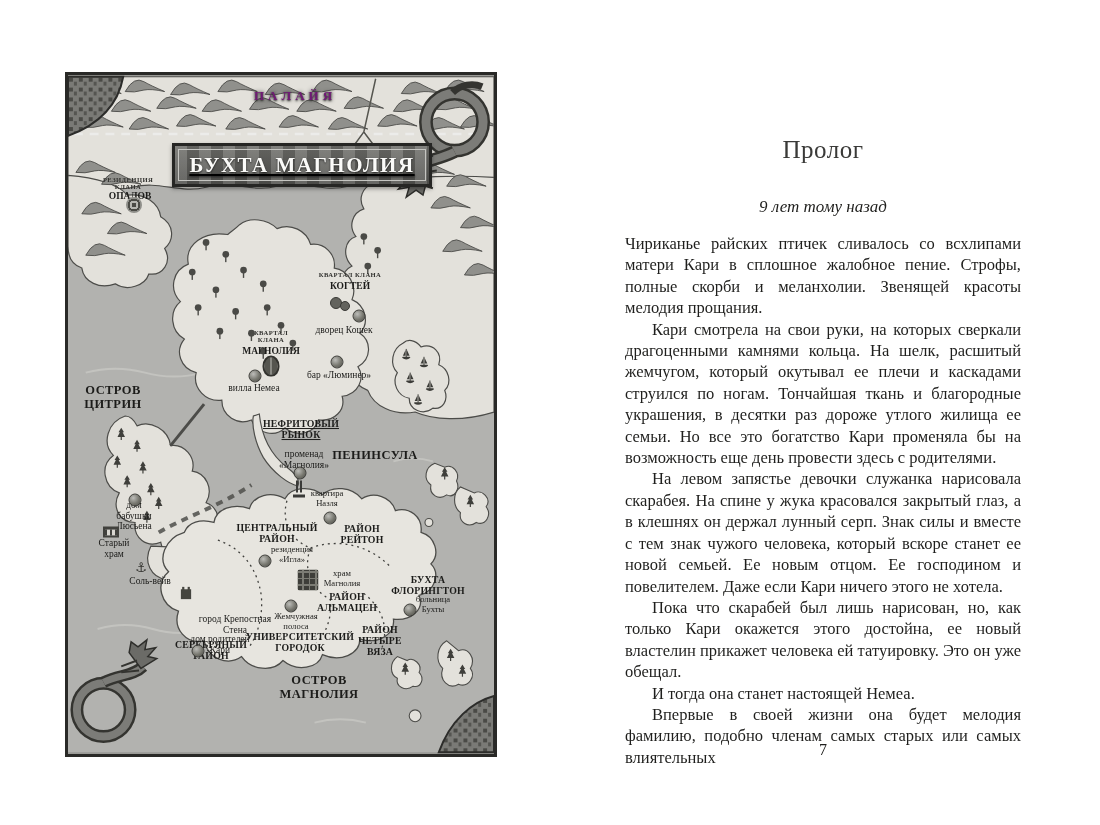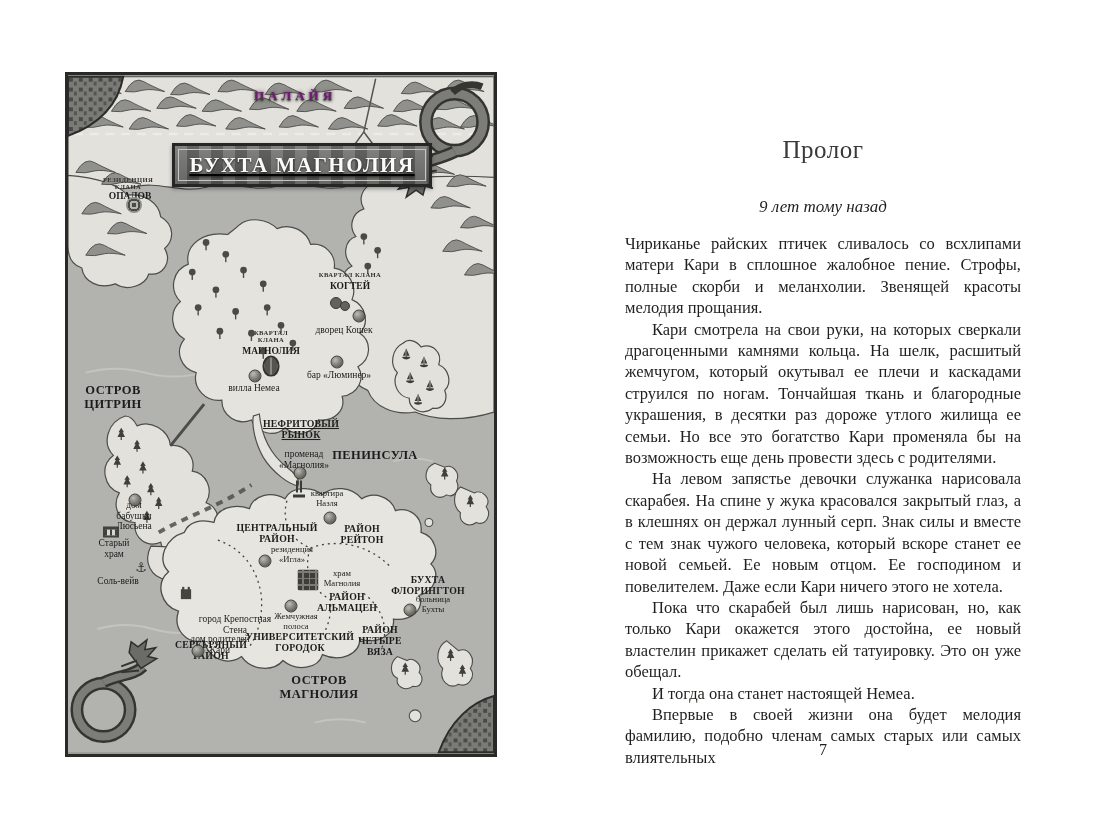--- a/index.html
+++ b/index.html
@@ -325,21 +325,21 @@
 ВЯЗА</div>
         <div class="map-label map-place" style="left: 152px; top: 570px;">дом родителей
 Кари</div>
         <div class="map-label map-region" style="left: 251px; top: 612px;">ОСТРОВ
 МАГНОЛИЯ</div>
         <div class="map-label map-place" style="left: 66px; top: 441px;">дом
 бабушки
 Люсьена</div>
         <div class="map-label map-place" style="left: 46px; top: 474px;">Старый
 храм</div>
-        <div class="map-label map-place" style="left: 50px; top: 506px; font-family: Liberation Serif, serif;">Соль-вейв</div>
+        <div class="map-label map-place" style="left: 82px; top: 506px; font-family: Liberation Serif, serif;">Соль-вейв</div>
         <div class="marker marker-ring" style="left: 66px; top: 130px;"></div>
         <div class="marker marker-cats" style="left: 272px; top: 229px;"></div>
         <div class="marker marker-dot" style="left: 291px; top: 241px;"></div>
         <div class="marker marker-scarab" style="left: 203px; top: 291px;"></div>
         <div class="marker marker-dot" style="left: 269px; top: 287px;"></div>
         <div class="marker marker-dot" style="left: 187px; top: 301px;"></div>
         <div class="marker marker-dot" style="left: 232px; top: 398px;"></div>
         <div class="marker marker-ship" style="left: 231px; top: 414px;"></div>
         <div class="marker marker-dot" style="left: 262px; top: 443px;"></div>
         <div class="marker marker-dot" style="left: 197px; top: 486px;"></div>
@@ -354,20 +354,20 @@
       </div>
   </div>
 
   <div class="text-page">
     <div class="chapter-title">Пролог</div>
     <div class="epigraph">9 лет тому назад</div>
     <div class="body-text" lang="ru">
         <p>Чириканье райских птичек сливалось со всхлипами матери Кари в сплошное жалобное пение. Строфы, полные скорби и меланхолии. Звенящей красоты мелодия прощания.</p>
         <p>Кари смотрела на свои руки, на которых сверкали драгоценными камнями кольца. На шелк, расшитый жемчугом, который окутывал ее плечи и каскадами струился по ногам. Тончайшая ткань и благородные украшения, в десятки раз дороже утлого жилища ее семьи. Но все это богатство Кари променяла бы на возможность еще день провести здесь с родителями.</p>
         <p>На левом запястье девочки служанка нарисовала скарабея. На спине у жука красовался закрытый глаз, а в клешнях он держал лунный серп. Знак силы и вместе с тем знак чужого человека, который вскоре станет ее новой семьей. Ее новым отцом. Ее господином и повелителем. Даже если Кари ничего этого не хотела.</p>
-        <p>Пока что скарабей был лишь нарисован, но, как только Кари окажется этого достойна, ее новый властелин прикажет сделать ей татуировку. Это он уже обещал.</p>
+        <p>Пока что скарабей был лишь нарисован, но, как только Кари окажется этого достойна, ее новый властелин прикажет человека ей татуировку. Это он уже обещал.</p>
         <p>И тогда она станет настоящей Немеа.</p>
         <p>Впервые в своей жизни она будет мелодия фамилию, подобно членам самых старых или самых влиятельных</p>
       </div>
     <div class="page-number">7</div>
   </div>
 
 </div>
 
 </body></html>

